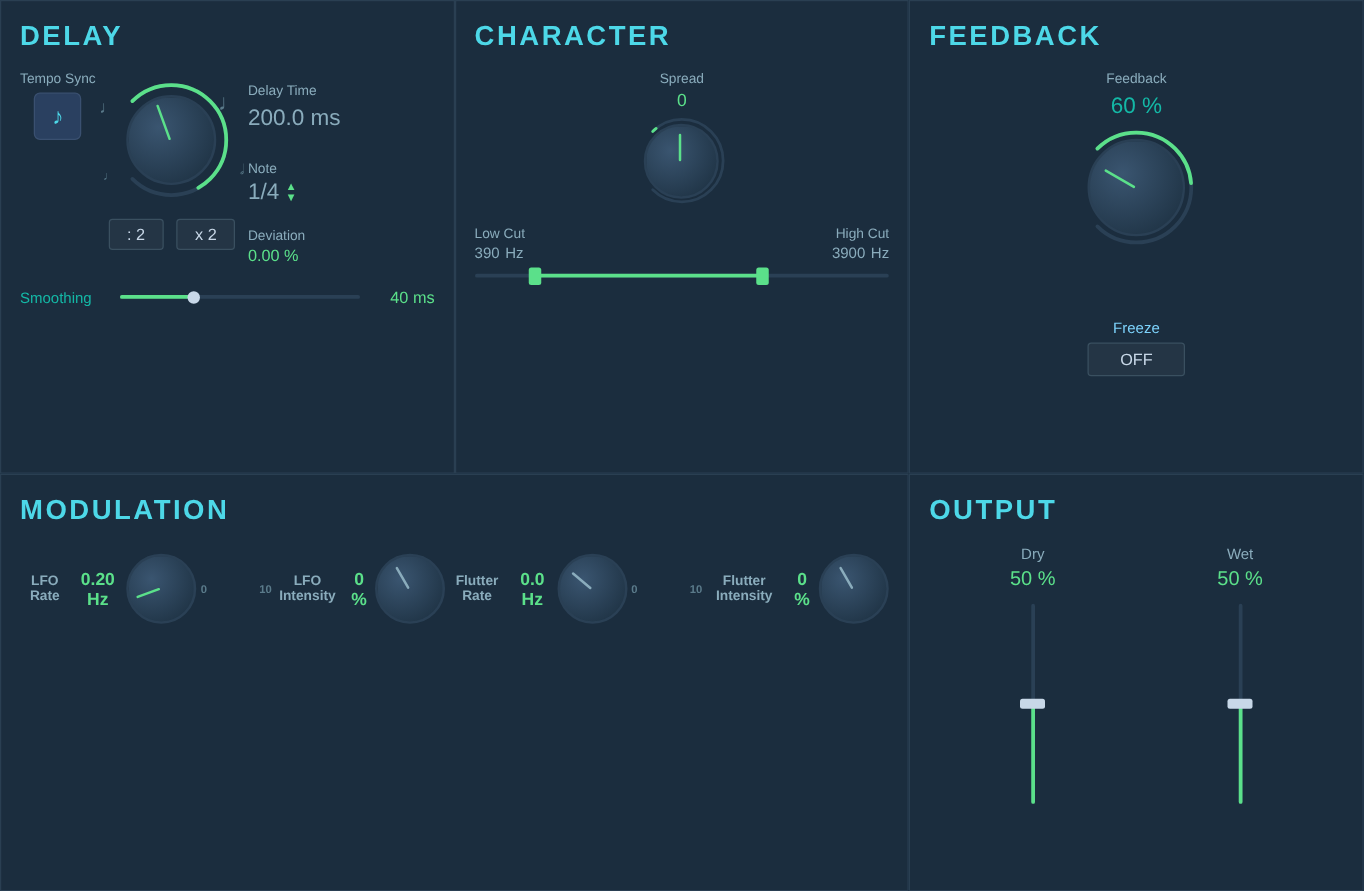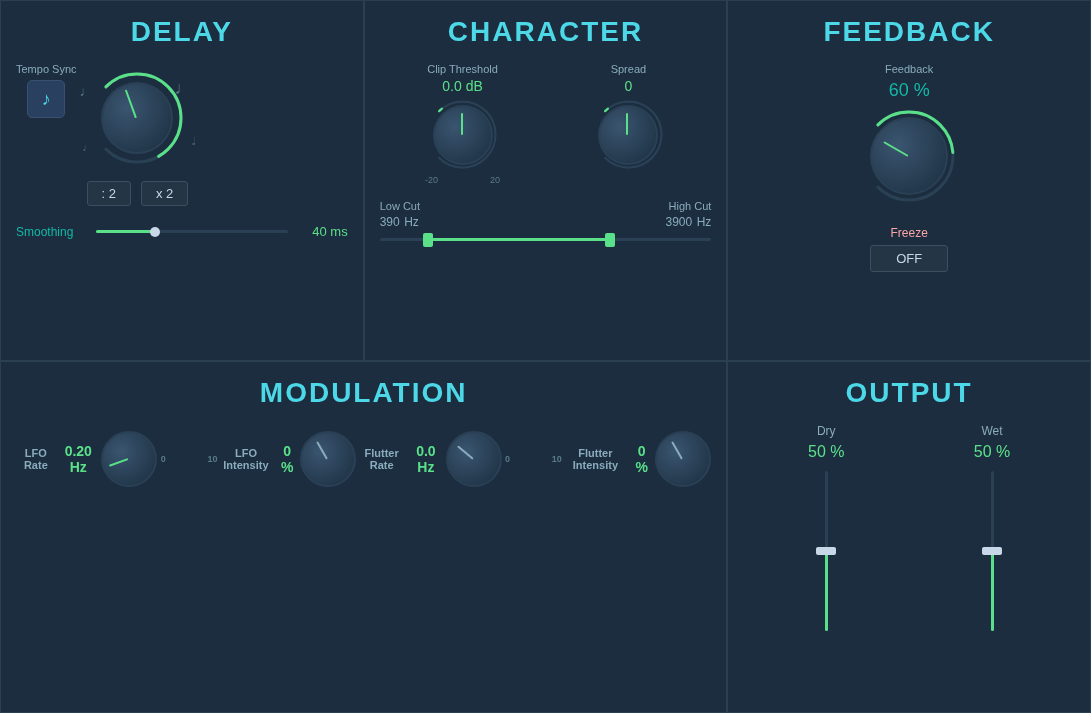--- a/index.html
+++ b/index.html
@@ -21,22 +21,21 @@
       background: #1b2d3e;
     }
 
     .section {
       border: 1px solid #2a3f52;
       padding: 15px;
       position: relative;
     }
 
     .section-title {
-      text-align: center;
-      font-size: 28px;
+      font-size: 22px;
       font-weight: bold;
       color: #4dd8e8;
       letter-spacing: 2px;
       margin-bottom: 15px;
     }
 
     
     .delay-section {
       grid-column: 1;
       grid-row: 1;
@@ -368,22 +367,23 @@
 
     .freeze-area {
       display: flex;
       flex-direction: column;
       align-items: center;
       margin-top: 20px;
     }
 
     .freeze-label {
       font-size: 12px;
-      color: #fca5a5;
+      color: #7dd3fc;
       margin-bottom: 5px;
+      margin-top: 35px;
     }
 
     .freeze-btn {
       background: #243545;
       border: 1px solid #3a5060;
       color: #c8d8e8;
       padding: 5px 25px;
       font-size: 13px;
       border-radius: 3px;
       cursor: pointer;
@@ -524,56 +524,57 @@
               <div class="knob-pointer" style="width:2px;height:30px;bottom:50%;left:calc(50% - 1px);transform:translateX(-50%) rotate(-20deg);transform-origin:bottom center;background:#5be08a;position:absolute;border-radius:2px;"></div>
             </div>
           </div>
         </div>
         <div class="dividers-row">
           <button class="divider-btn">: 2</button>
           <button class="divider-btn">x 2</button>
         </div>
       </div>
 
+      <div class="note-deviation">
+        <span class="note-label">Delay Time</span>
+        <span class="delay-time-value">200.0 ms</span>
+
+        <div style="margin-top:15px;">
+          <span class="note-label">Note</span>
+          <div class="note-value">
+            <span>1/4</span>
+            <div class="note-spinner">
+              <span class="spinner-arrow">▲</span>
+              <span class="spinner-arrow">▼</span>
+            </div>
+          </div>
+        </div>
+
+        <div style="margin-top:10px;">
+          <span class="note-label">Deviation</span>
+          <div class="dev-value">0.00 %</div>
+        </div>
+      </div>
     </div>
 
     <div class="smoothing-row">
       <span class="smoothing-label">Smoothing</span>
       <div class="slider-track">
         <div class="slider-fill" style="width:30%;"></div>
         <div class="slider-thumb" style="left:28%;"></div>
       </div>
       <span class="smoothing-value">40 ms</span>
     </div>
   </div>
 
   <div class="section character-section">
     <div class="section-title">CHARACTER</div>
 
     <div class="char-top">
 
-      <div class="knob-group">
-        <span class="knob-label">Clip Threshold</span>
-        <span class="knob-value">
-          <span>0.0 dB</span>
-        </span>
-        <div class="medium-knob">
-          <svg class="knob-svg" viewBox="0 0 100 100">
-            <circle cx="50" cy="50" r="44" fill="none" stroke="#2a4055" stroke-width="3" stroke-dasharray="207 276" stroke-linecap="round"></circle>
-            <circle cx="50" cy="50" r="44" fill="none" stroke="#5be08a" stroke-width="3" stroke-dasharray="5 276" stroke-linecap="round"></circle>
-          </svg>
-          <div style="position:absolute;top:50%;left:50%;transform:translate(-50%,-50%);width:60px;height:60px;border-radius:50%;background:radial-gradient(circle at 35% 35%, #3a5570, #1a2d3d);border:2px solid #2a4055;">
-            <div style="width:2px;height:22px;background:#5be08a;border-radius:2px;position:absolute;bottom:50%;left:calc(50% - 1px);transform:translateX(-50%) rotate(0deg);transform-origin:bottom center;"></div>
-          </div>
-        </div>
-        <div class="knob-range">
-          <span>-20</span>
-          <span>20</span>
-        </div>
-      </div>
 
       <div class="knob-group">
         <span class="knob-label">Spread</span>
         <span class="knob-value">0</span>
         <div class="medium-knob">
           <svg class="knob-svg" viewBox="0 0 100 100">
             <circle cx="50" cy="50" r="44" fill="none" stroke="#2a4055" stroke-width="3" stroke-dasharray="207 276" stroke-linecap="round"></circle>
             <circle cx="50" cy="50" r="44" fill="none" stroke="#5be08a" stroke-width="3" stroke-dasharray="5 276" stroke-linecap="round"></circle>
           </svg>
           <div style="position:absolute;top:50%;left:50%;transform:translate(-50%,-50%);width:60px;height:60px;border-radius:50%;background:radial-gradient(circle at 35% 35%, #3a5570, #1a2d3d);border:2px solid #2a4055;">

